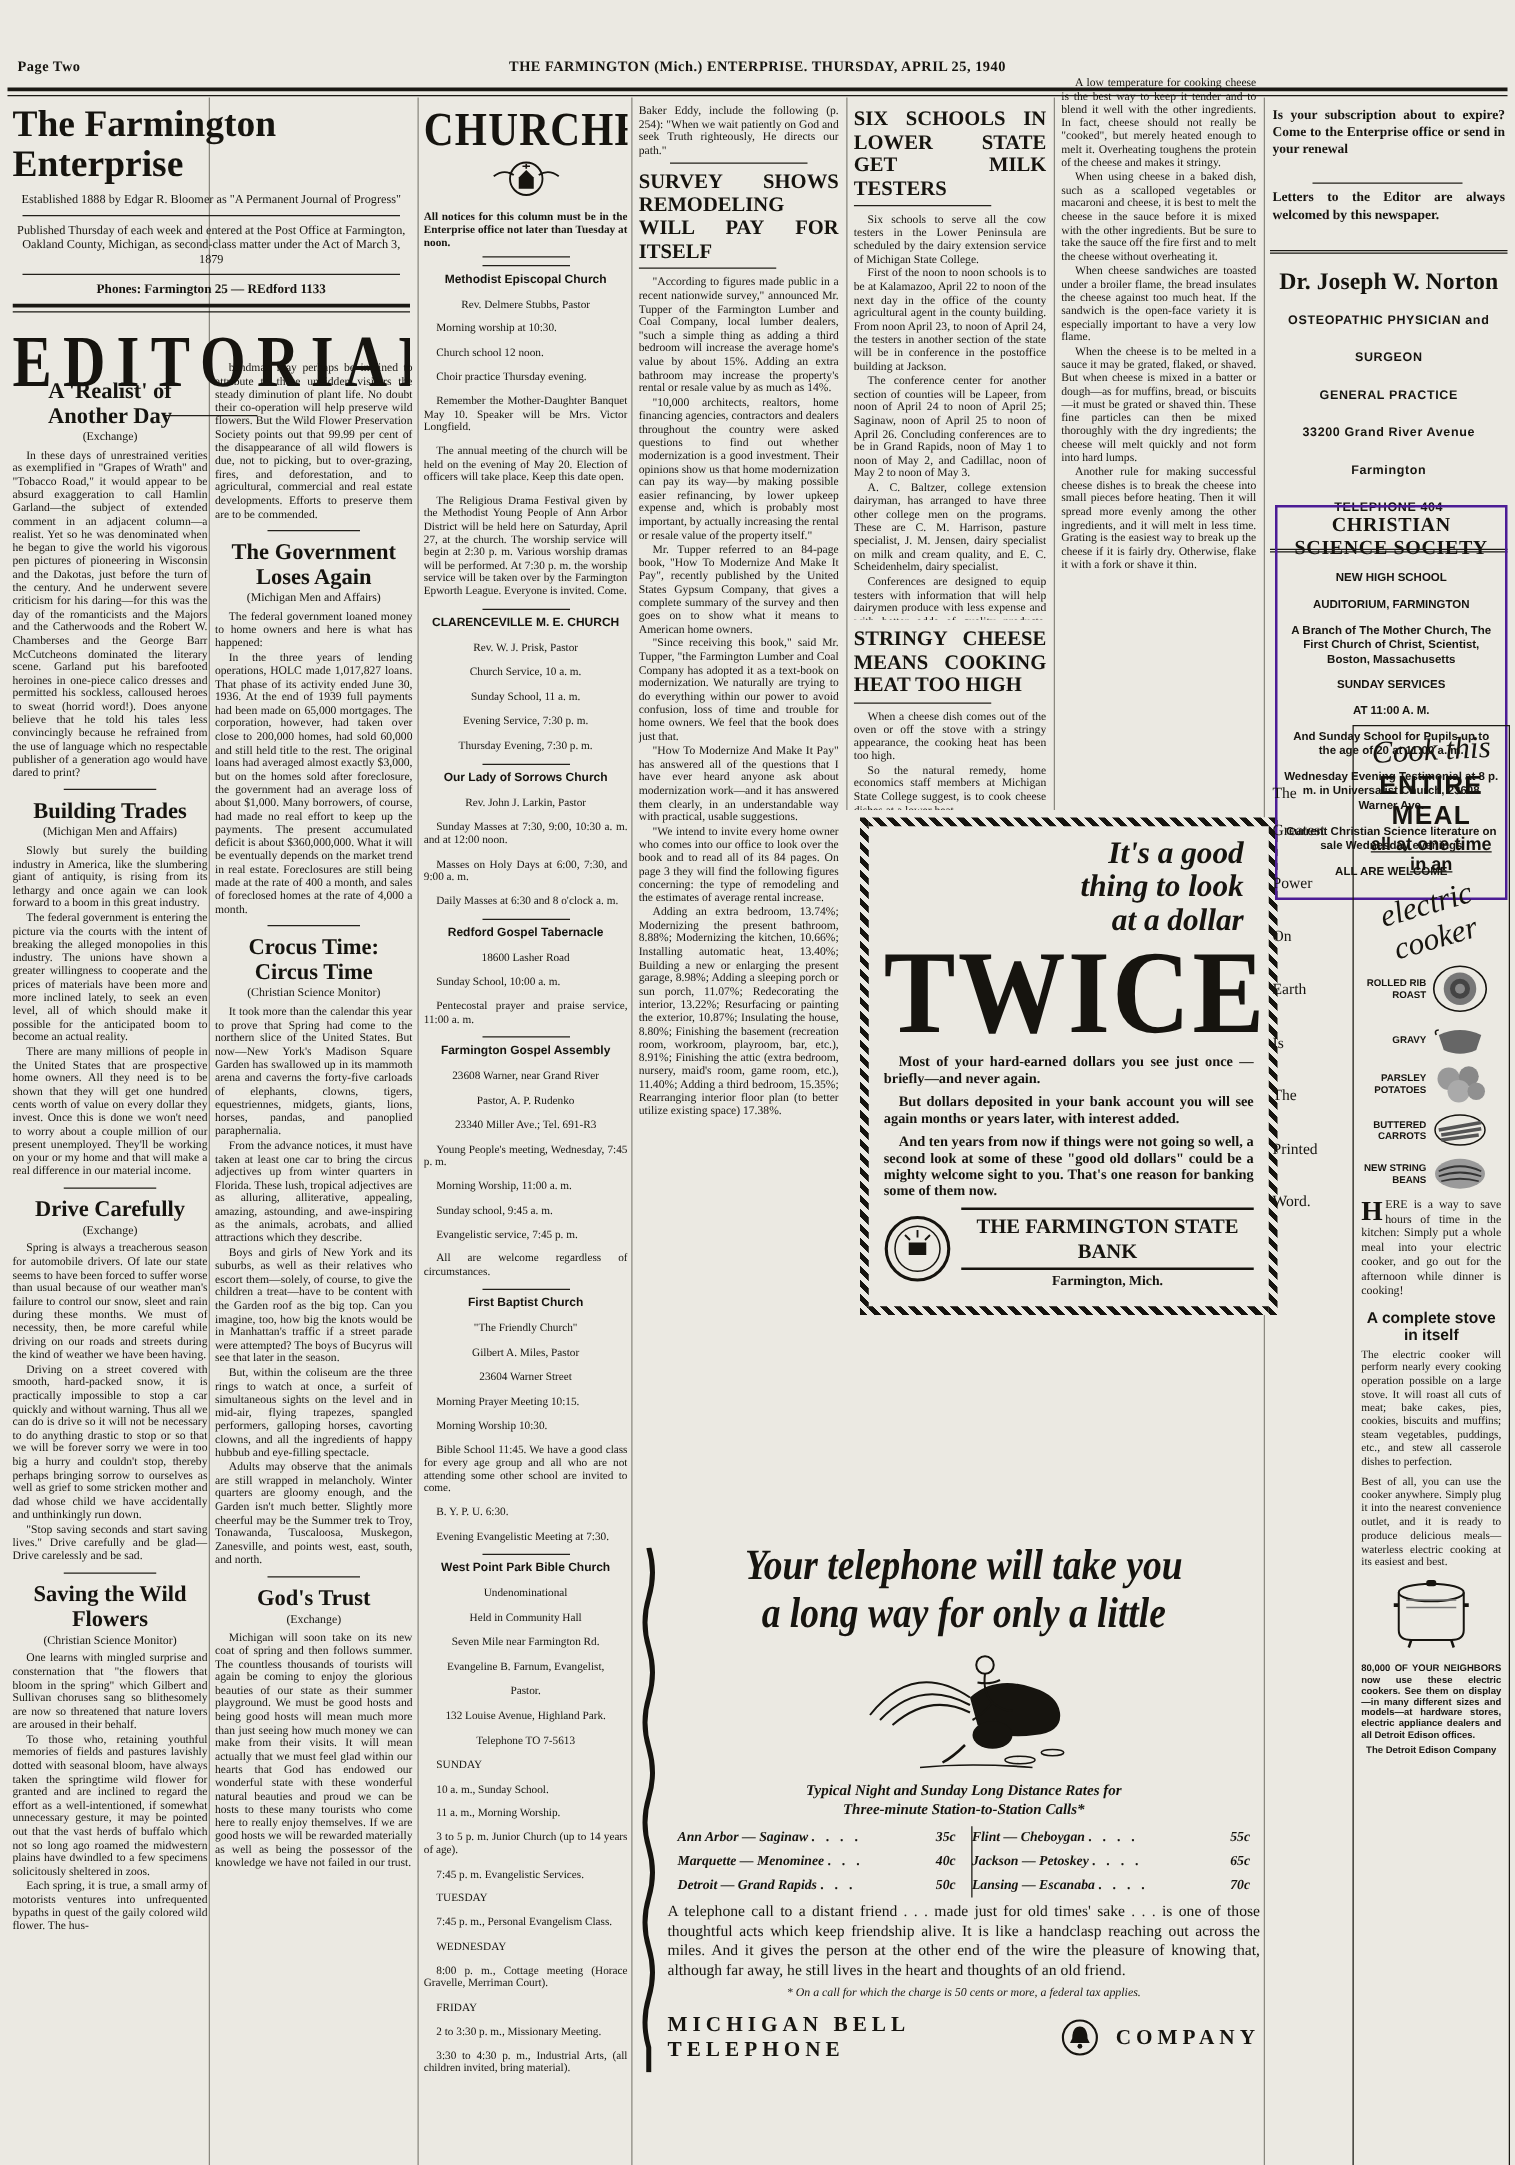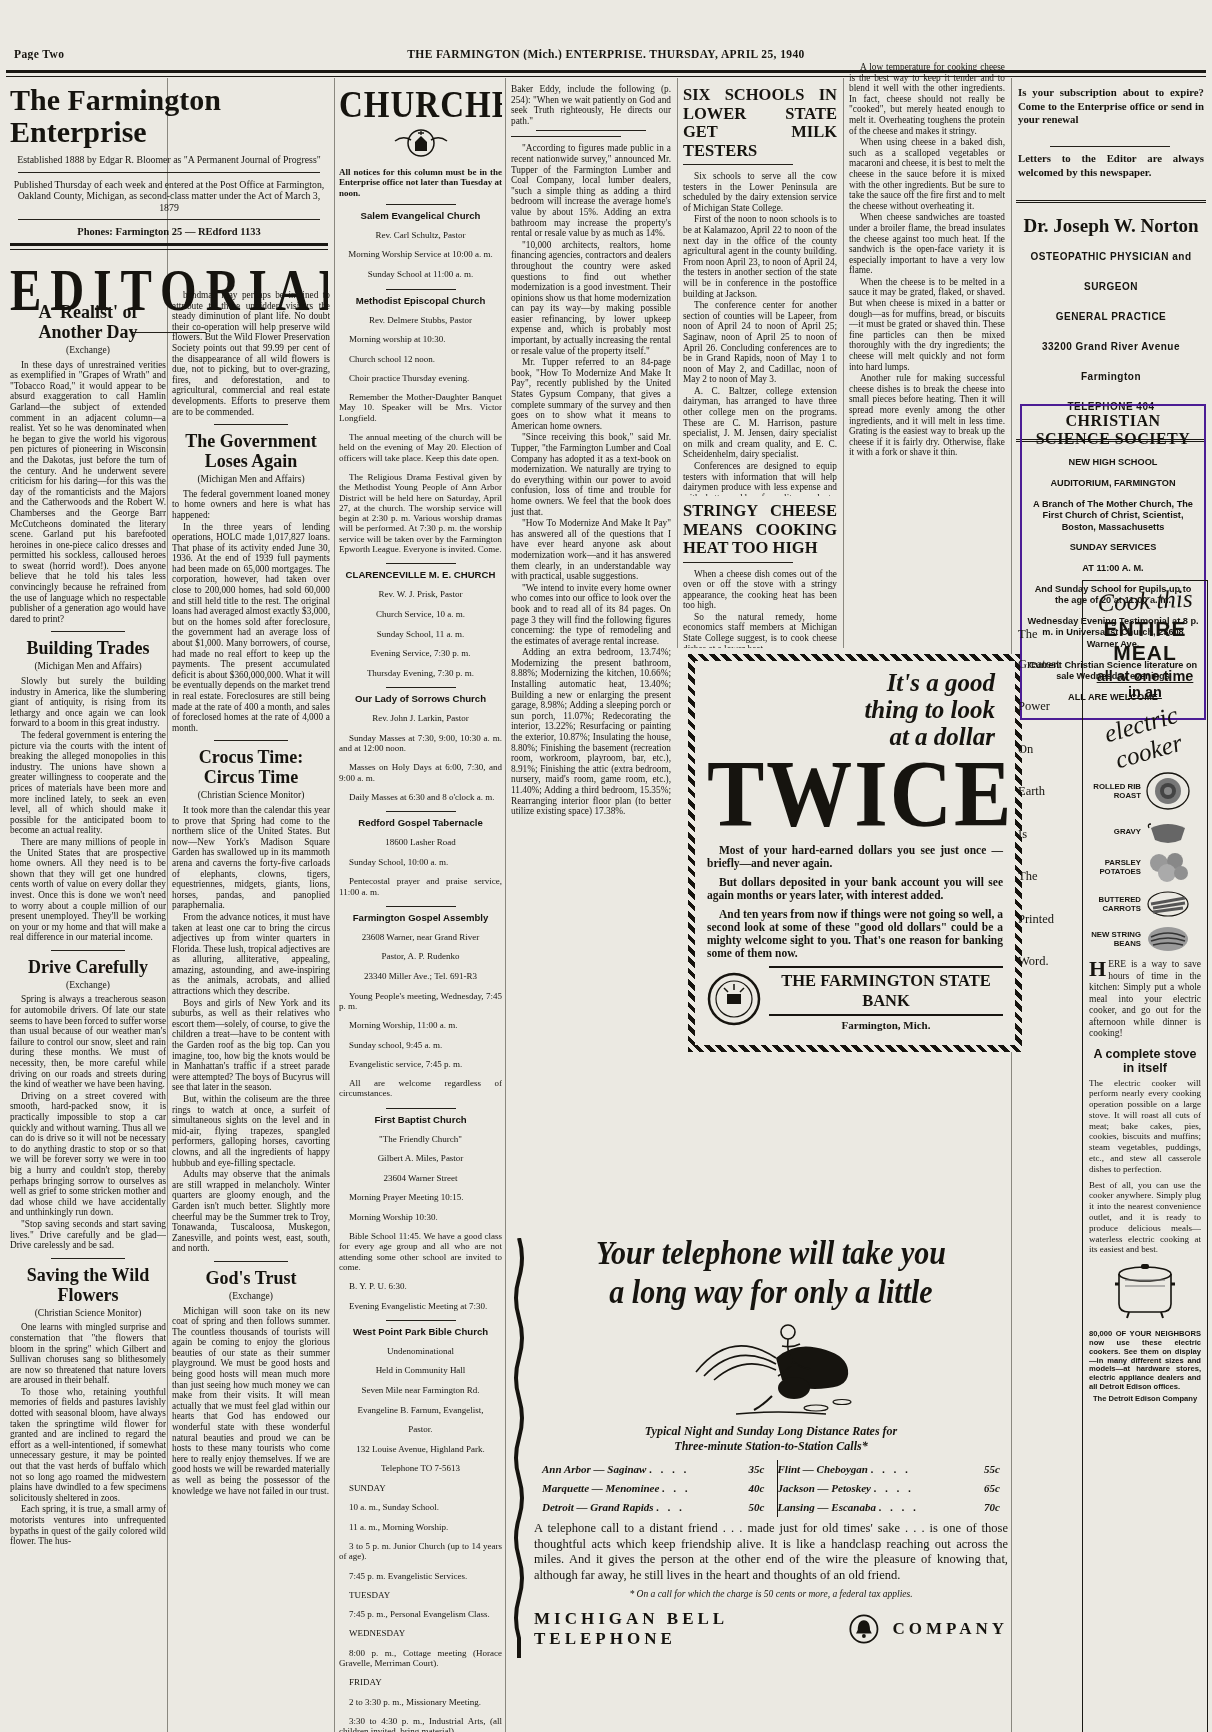--- a/index.html
+++ b/index.html
@@ -188,28 +188,20 @@
         <path d="M2 16 Q10 10 18 15" fill="none" stroke="#16140f" stroke-width="1.5"></path>
         <path d="M54 16 Q46 10 38 15" fill="none" stroke="#16140f" stroke-width="1.5"></path>
         <ellipse cx="28" cy="18" rx="13" ry="13" fill="none" stroke="#16140f" stroke-width="1.5"></ellipse>
         <path d="M28 6 L28 10 M25 8 L31 8" stroke="#16140f" stroke-width="1.3"></path>
         <path d="M22 26 L22 17 L28 11 L34 17 L34 26 Z" fill="#16140f"></path>
       </svg>
     </div>
     <div class="ch-para" style="font-weight:bold;text-indent:0;margin-top:4px;">All notices for this column must be in the Enterprise office not later than Tuesday at noon.</div>
     <div class="ch-sep"></div>
 
-    <div>
-      <div class="ch-name">Salem Evangelical Church</div>
-      <div>
-          <p class="ch-line">Rev. Carl Schultz, Pastor</p>
-          <p class="ch-line">Morning Worship Service at 10:00 a. m.</p>
-          <p class="ch-line">Sunday School at 11:00 a. m.</p>
-        </div>
-    </div>
     <div class="ch-sep"></div>
     <div>
       <div class="ch-name">Methodist Episcopal Church</div>
       <div>
           <p class="ch-line">Rev. Delmere Stubbs, Pastor</p>
         </div>
       <div>
           <p class="ch-para">Morning worship at 10:30.</p>
           <p class="ch-para">Church school 12 noon.</p>
           <p class="ch-para">Choir practice Thursday evening.</p>
@@ -310,20 +302,21 @@
           <p class="ch-para">2 to 3:30 p. m., Missionary Meeting.</p>
           <p class="ch-para">3:30 to 4:30 p. m., Industrial Arts, (all children invited, bring material).</p>
         </div>
     </div>
 
   </div>
 
   <div class="abs bt" style="left:511px;top:84px;width:160px;height:958px;">
     <p class="para" style="text-indent:0;">Baker Eddy, include the following (p. 254): "When we wait patiently on God and seek Truth righteously, He directs our path."</p>
     <div class="rule-u"></div>
+    <div class="news-head">SURVEY SHOWS REMODELING WILL PAY FOR ITSELF</div>
     <div class="rule-u" style="margin:4px 0 6px;"></div>
     <div>
         <p class="para">"According to figures made public in a recent nationwide survey," announced Mr. Tupper of the Farmington Lumber and Coal Company, local lumber dealers, "such a simple thing as adding a third bedroom will increase the average home's value by about 15%. Adding an extra bathroom may increase the property's rental or resale value by as much as 14%.</p>
         <p class="para">"10,000 architects, realtors, home financing agencies, contractors and dealers throughout the country were asked questions to find out whether modernization is a good investment. Their opinions show us that home modernization can pay its way—by making possible easier refinancing, by lower upkeep expense and, which is probably most important, by actually increasing the rental or resale value of the property itself."</p>
         <p class="para">Mr. Tupper referred to an 84-page book, "How To Modernize And Make It Pay", recently published by the United States Gypsum Company, that gives a complete summary of the survey and then goes on to show what it means to American home owners.</p>
         <p class="para">"Since receiving this book," said Mr. Tupper, "the Farmington Lumber and Coal Company has adopted it as a text-book on modernization. We naturally are trying to do everything within our power to avoid confusion, loss of time and trouble for home owners. We feel that the book does just that.</p>
         <p class="para">"How To Modernize And Make It Pay" has answered all of the questions that I have ever heard anyone ask about modernization work—and it has answered them clearly, in an understandable way with practical, usable suggestions.</p>
         <p class="para">"We intend to invite every home owner who comes into our office to look over the book and to read all of its 84 pages. On page 3 they will find the following figures concerning: the type of remodeling and the estimates of average rental increase.</p>
         <p class="para">Adding an extra bedroom, 13.74%; Modernizing the present bathroom, 8.88%; Modernizing the kitchen, 10.66%; Installing automatic heat, 13.40%; Building a new or enlarging the present garage, 8.98%; Adding a sleeping porch or sun porch, 11.07%; Redecorating the interior, 13.22%; Resurfacing or painting the exterior, 10.87%; Insulating the house, 8.80%; Finishing the basement (recreation room, workroom, playroom, bar, etc.), 8.91%; Finishing the attic (extra bedroom, nursery, maid's room, game room, etc.), 11.40%; Adding a third bedroom, 15.35%; Rearranging interior floor plan (to better utilize existing space) 17.38%.</p>
       </div>

